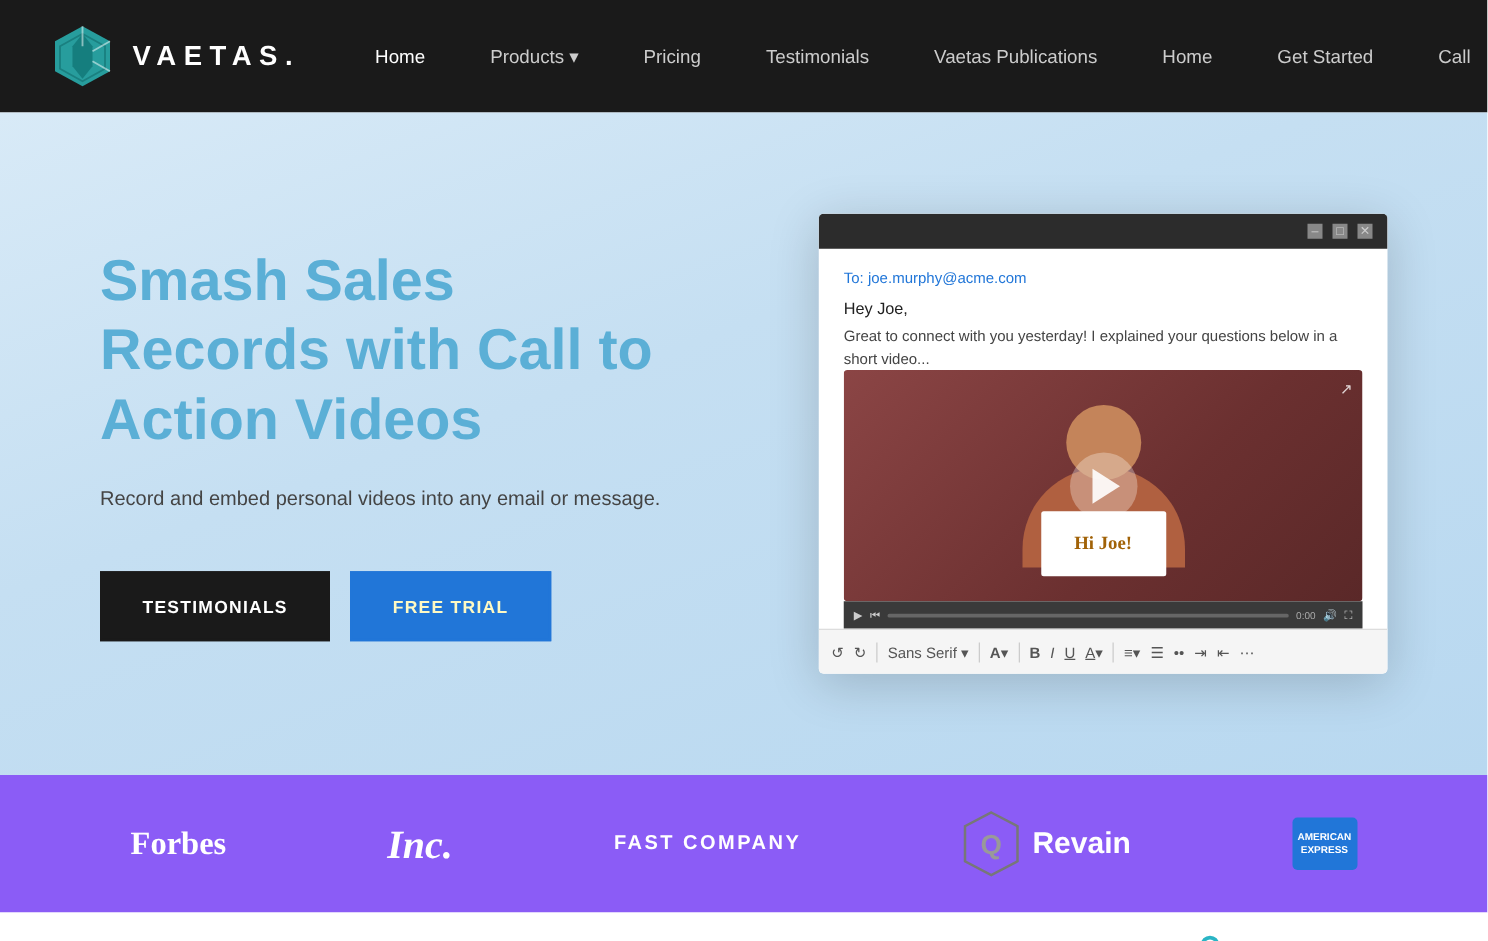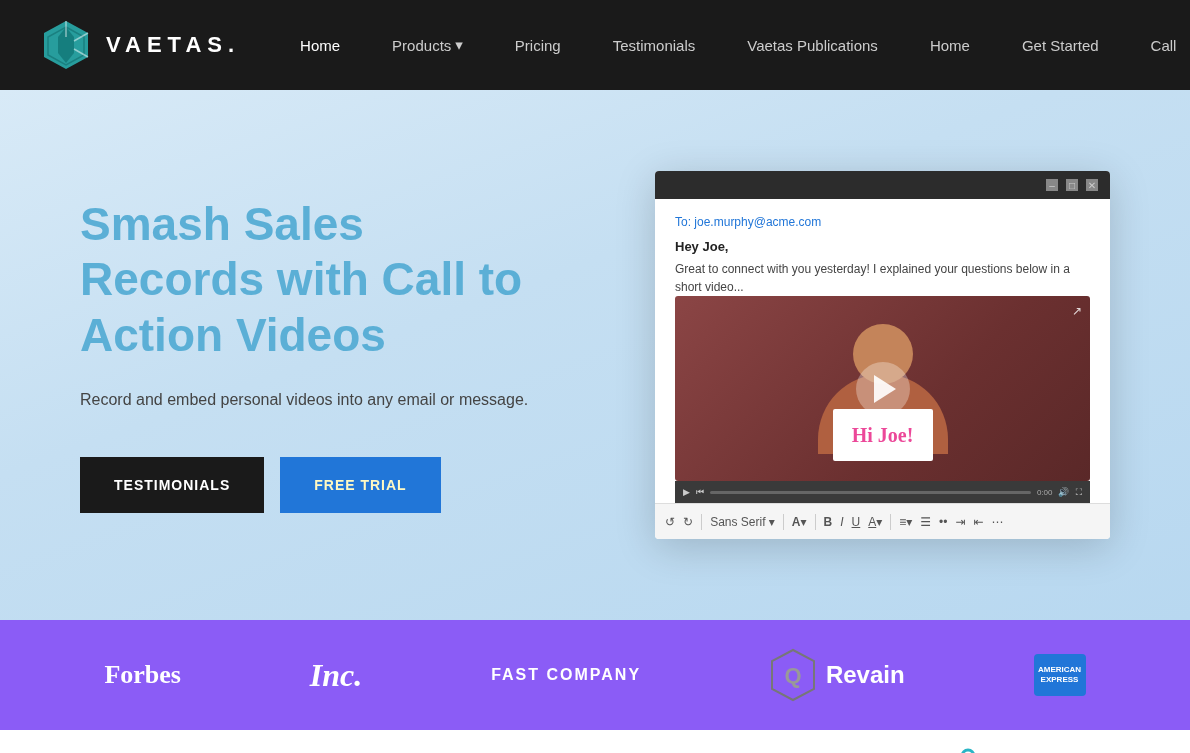--- a/index.html
+++ b/index.html
@@ -145,21 +145,20 @@
       color: #555;
       margin-bottom: 10px;
     }
     .email-to span {
       color: #2176d8;
     }
     .email-greeting {
       font-size: 13px;
       color: #222;
       margin-bottom: 6px;
-      font-weight: bold;
     }
     .email-text {
       font-size: 12px;
       color: #444;
       margin-bottom: 0;
       line-height: 1.5;
     }
     .video-thumb {
       background: #7a3333;
       border-radius: 3px;
@@ -210,22 +209,22 @@
       background: #fff;
       width: 100px;
       height: 52px;
       display: flex;
       align-items: center;
       justify-content: center;
       border-radius: 2px;
       z-index: 5;
     }
     .person-sign-text {
-      font-size: 20px;
-      color: #ec4899;
+      font-size: 15px;
+      color: #a16207;
       font-family: 'Comic Sans MS', cursive;
       font-weight: bold;
       white-space: nowrap;
     }
     .play-overlay {
       position: absolute;
       top: 50%;
       left: 50%;
       transform: translate(-50%, -50%);
       width: 54px;

